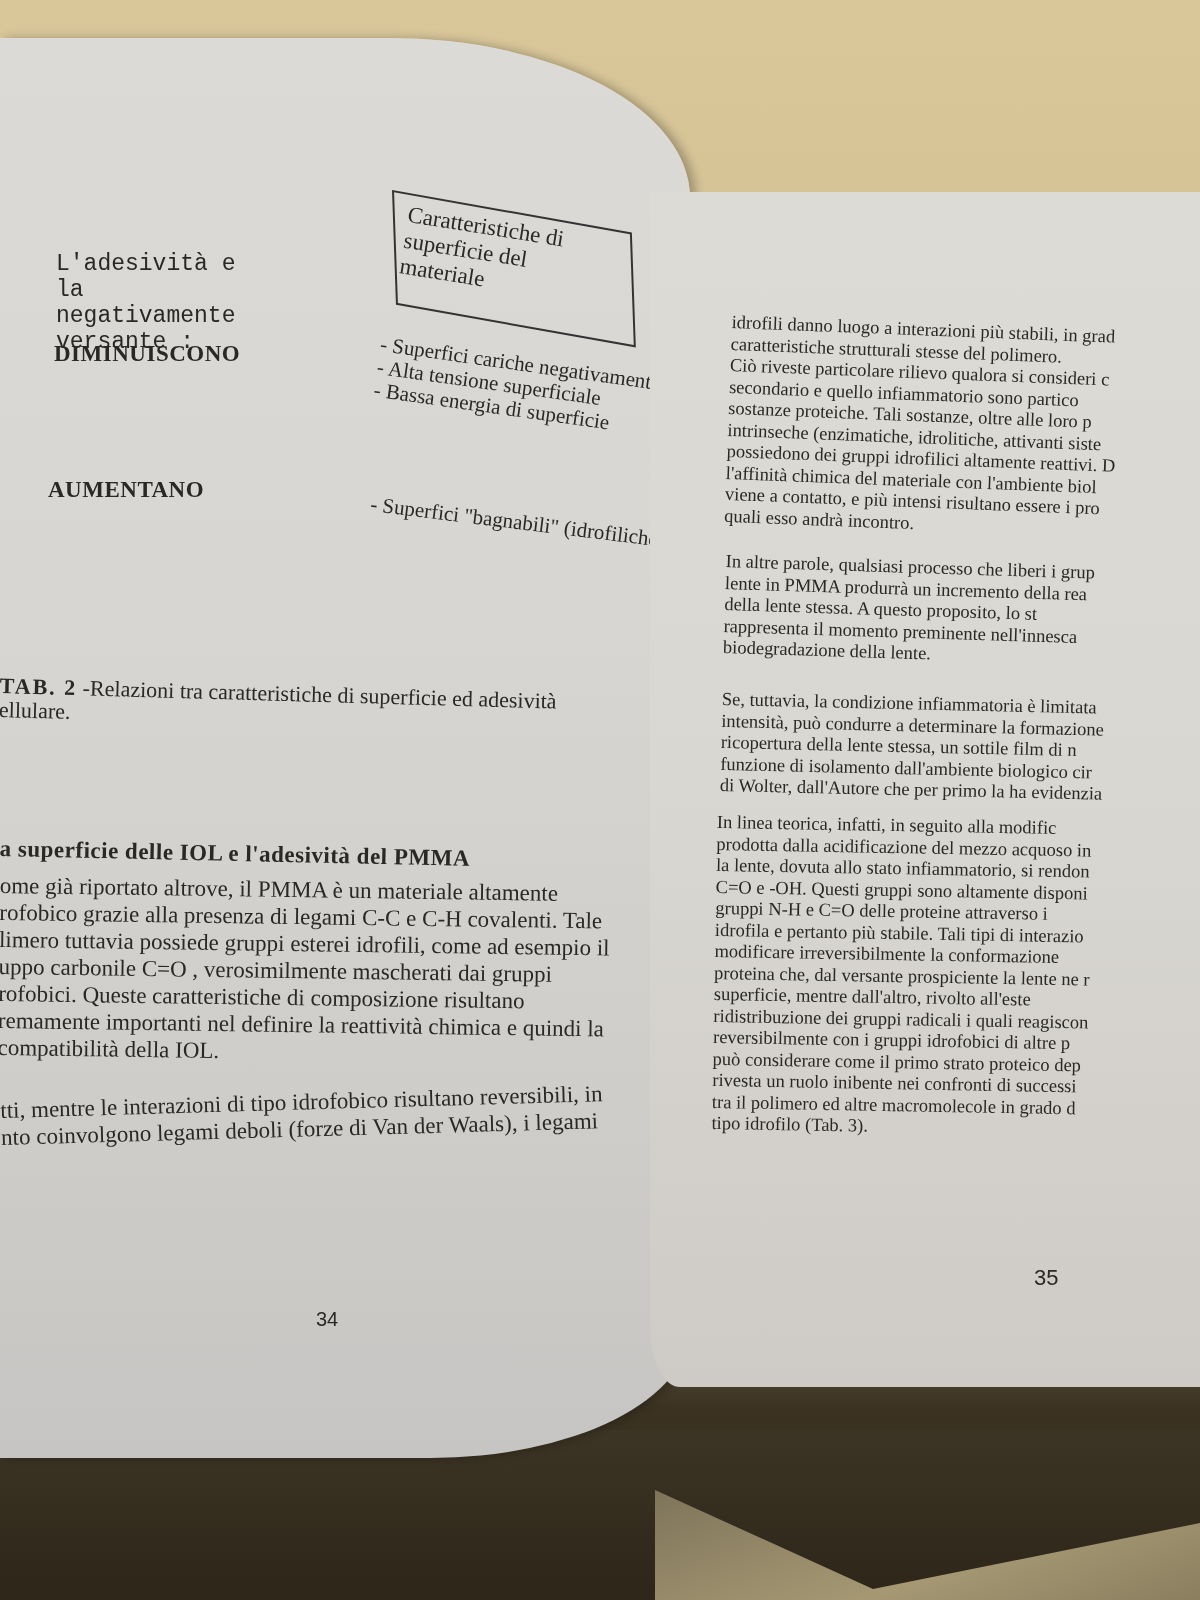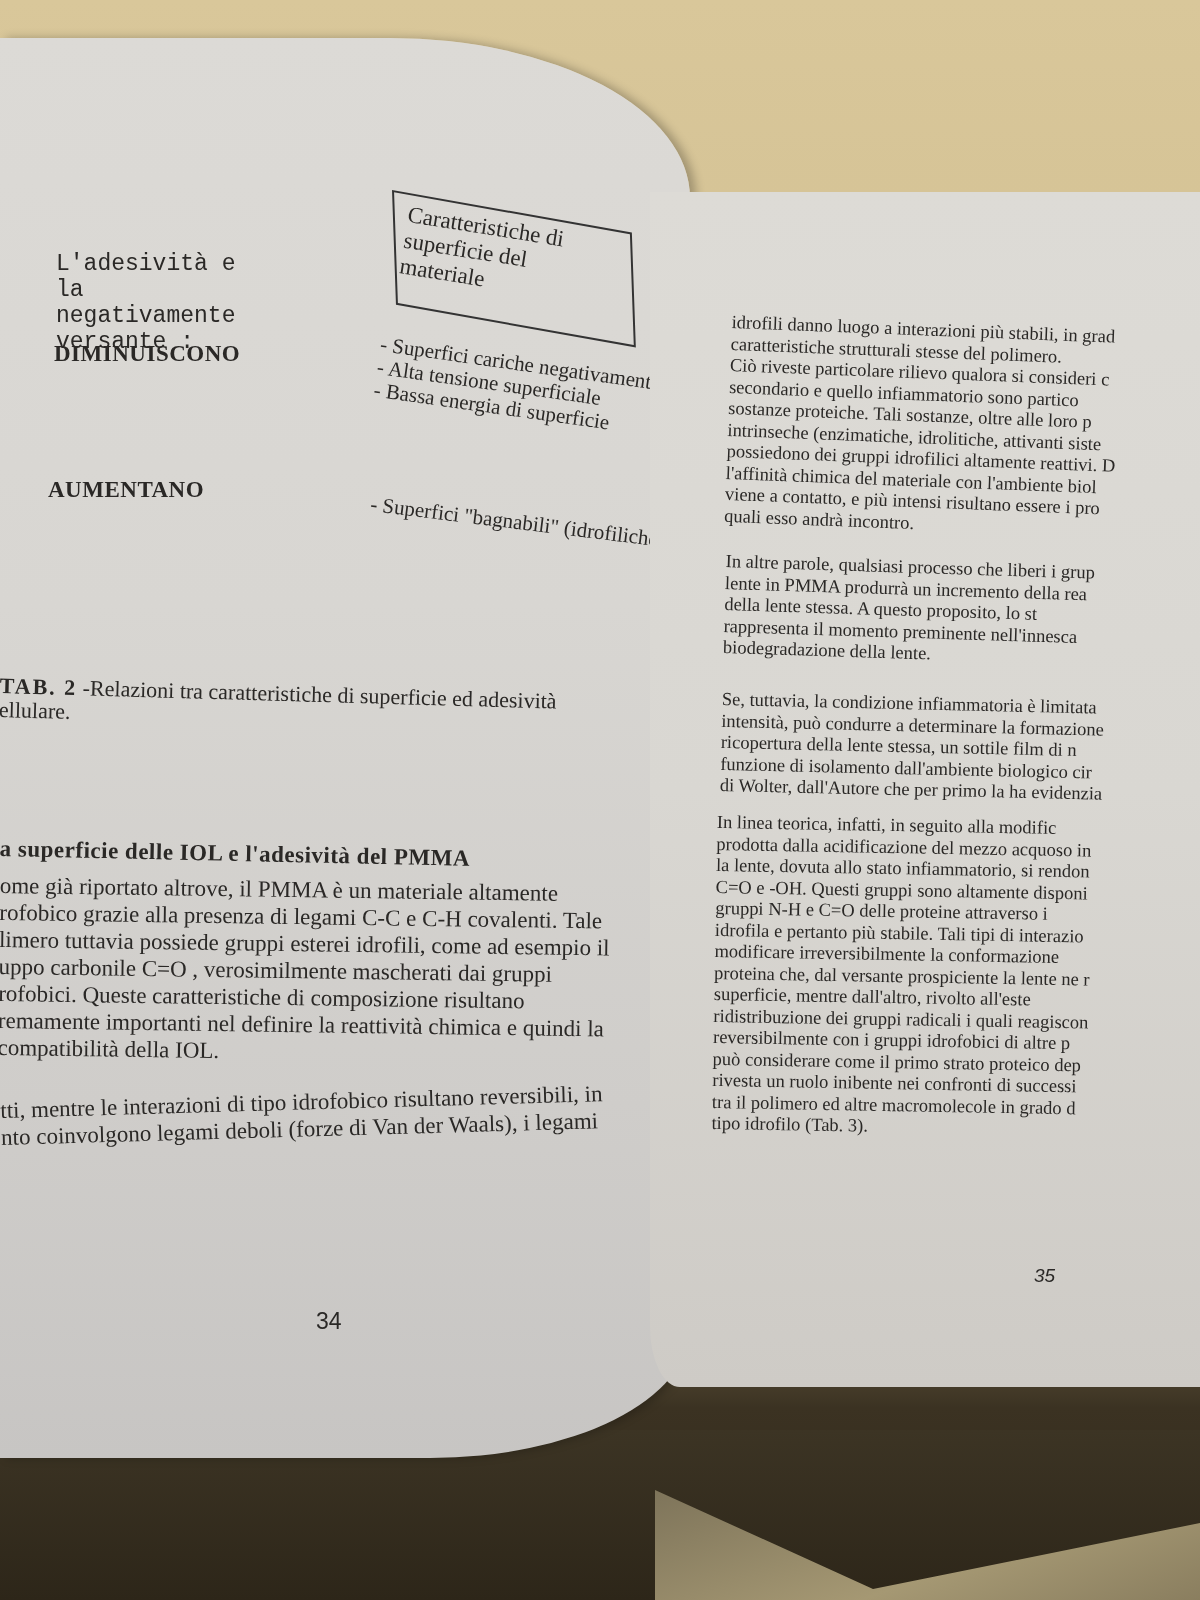--- a/index.html
+++ b/index.html
@@ -59,29 +59,29 @@
   .caption { left: 0; top: 674px; font-size: 22px; line-height: 24px; transform: rotate(1.6deg); transform-origin: left top; }
   .caption .tabl { font-variant: small-caps; letter-spacing: 2px; font-weight: bold; }
   .caption span.line { display: block; }
 
   .heading { left: 0; top: 836px; font-size: 23px; font-weight: bold; letter-spacing: 0.5px; transform: rotate(1.2deg); transform-origin: left top; }
 
   .body-left { left: 0; top: 872px; font-size: 23px; line-height: 27px; transform: rotate(0.8deg); transform-origin: left top; }
   .body-left span { display: block; }
   .body-left2 { left: 0; top: 1097px; font-size: 23px; line-height: 27px; transform: rotate(-1.6deg); transform-origin: left top; }
   .body-left2 span { display: block; }
-  .pnum-left { left: 316px; top: 1308px; font-size: 23px; }
+  .pnum-left { left: 316px; top: 1308px; font-size: 20px; }
 
   .body-right { font-size: 18.5px; line-height: 21.5px; left: 0; }
   .body-right span { display: block; }
   .r1 { left: 82px; top: 312px; transform: rotate(2.2deg); transform-origin: left top; }
   .r2 { left: 76px; top: 551px; transform: rotate(1.8deg); transform-origin: left top; }
   .r3 { left: 72px; top: 689px; transform: rotate(1.3deg); transform-origin: left top; }
   .r4 { left: 67px; top: 812px; transform: rotate(1.0deg); transform-origin: left top; }
-  .pnum-right { left: 1034px; top: 1265px; font-size: 19px; font-style: italic; }
+  .pnum-right { left: 1034px; top: 1265px; font-size: 22px; }
 </style>
 </head>
 <body>
 
 <div class="shadow-bottom"></div>
 <div class="shadow-light"></div>
 
 <div class="page-left">
   <div class="t intro">
     <span>L'adesività e la</span>

